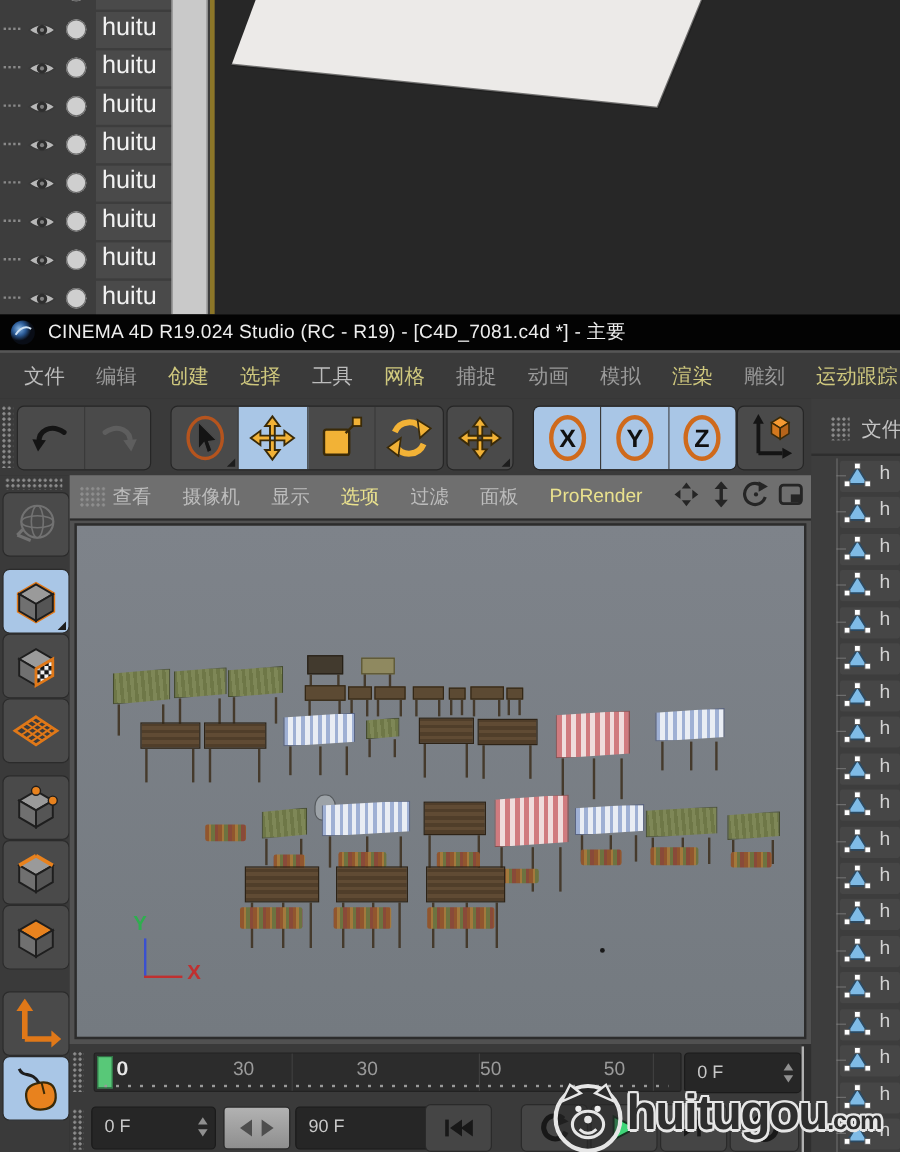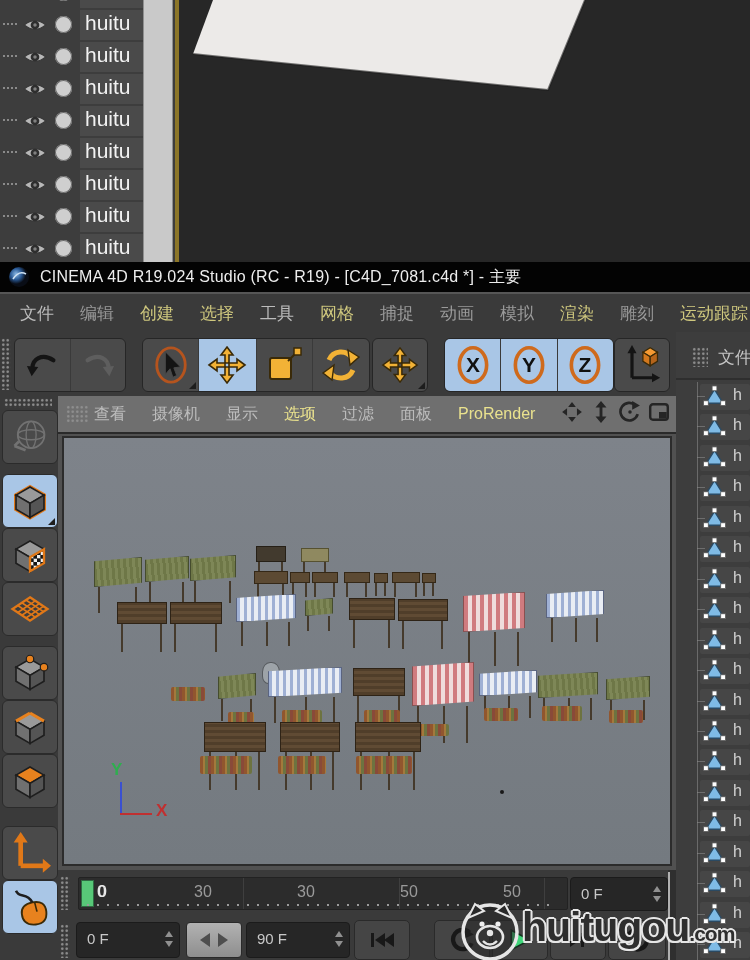--- a/index.html
+++ b/index.html
@@ -114,21 +114,21 @@
   .fld{position:absolute;background:#262626;border-radius:4px;border:1px solid #1b1b1b;
        color:#c8c8c8;font-size:15px;}
   .fld .val{position:absolute;left:10px;top:7px;}
   .spin{position:absolute;right:5px;top:7px;width:9px;height:18px;}
   .spin::before{content:"";position:absolute;left:0;top:1px;border-left:4.5px solid transparent;
                 border-right:4.5px solid transparent;border-bottom:6px solid #909090;}
   .spin::after{content:"";position:absolute;left:0;bottom:1px;border-left:4.5px solid transparent;
                border-right:4.5px solid transparent;border-top:6px solid #909090;}
   #fld-current{left:512px;top:7px;width:96px;height:32px;}
   #fld-start{left:18px;top:52px;width:102px;height:34px;}
-  #fld-end{left:188px;top:52px;width:102px;height:34px;}
+  #fld-end{left:188px;top:52px;width:102px;height:34px;padding-left:36px;}
   #btn-steppair{position:absolute;left:128px;top:52px;width:54px;height:34px;border-radius:4px;
                 background:linear-gradient(#b2b2b2,#8e8e8e);border:1px solid #2a2a2a;
                 display:flex;align-items:center;justify-content:center;gap:8px;}
   .tri-l{width:0;height:0;border-top:7px solid transparent;border-bottom:7px solid transparent;border-right:10px solid #4e4e4e;}
   .tri-r{width:0;height:0;border-top:7px solid transparent;border-bottom:7px solid transparent;border-left:10px solid #4e4e4e;}
   .tr-btn{position:absolute;top:50px;width:54px;height:38px;background:#454545;border:1px solid #2a2a2a;
           border-radius:5px;display:flex;align-items:center;justify-content:center;}
   #tl-right-sep{left:668px;top:872px;width:2px;height:88px;background:#b0b0b0;}
 
   

